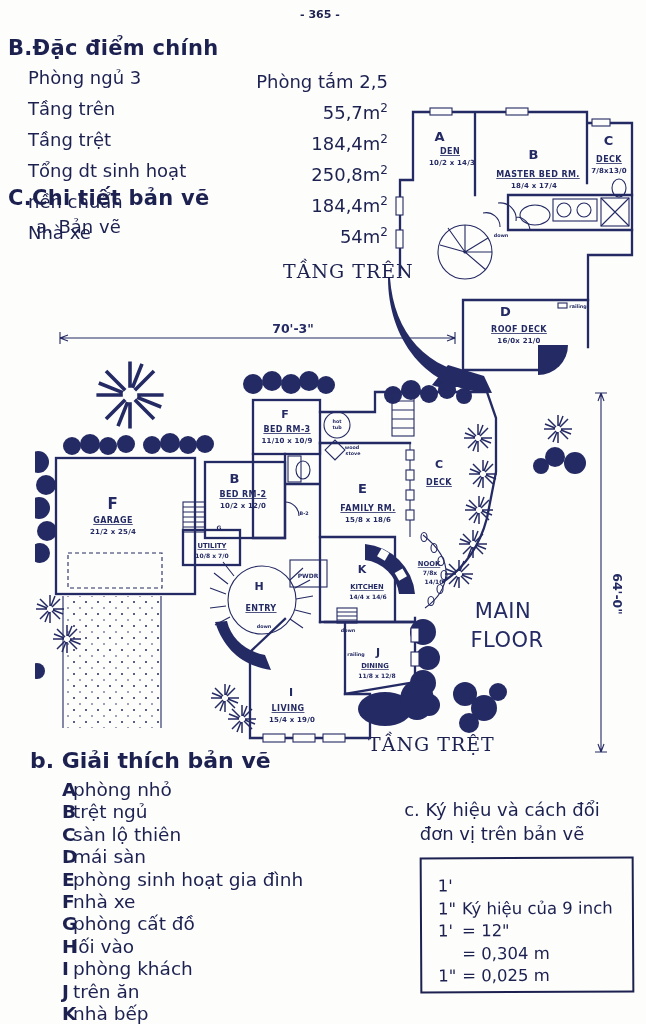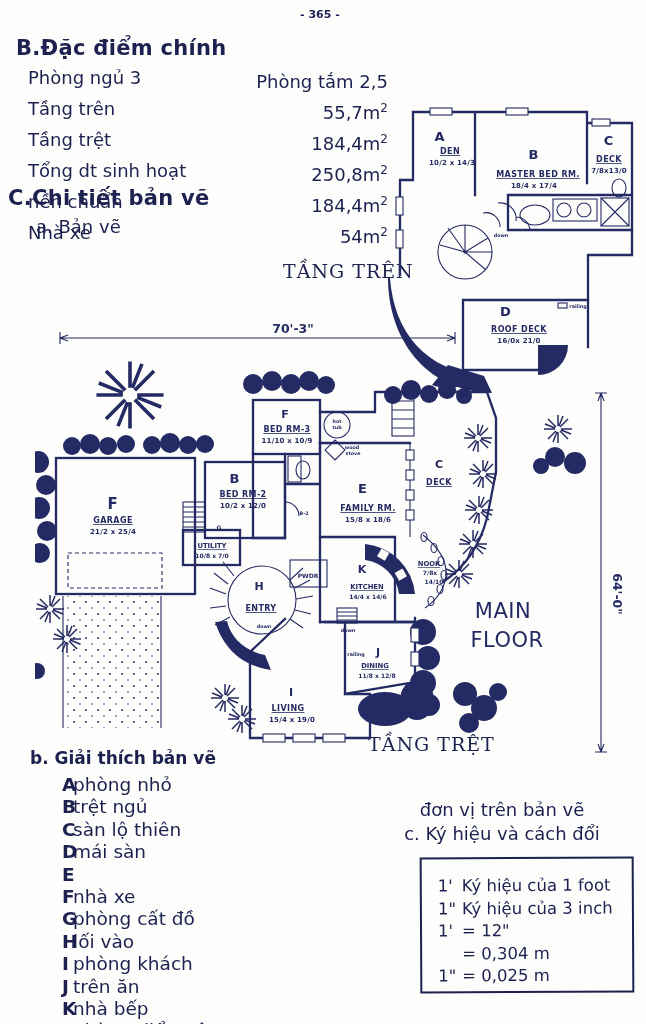--- a/index.html
+++ b/index.html
@@ -9,21 +9,21 @@
   .abs{ position:absolute; }
   .pgnum{ left:300px; top:8px; font-size:11px; font-weight:bold; }
   .h1{ font-size:21px; font-weight:bold; letter-spacing:.3px; }
   .h2{ font-size:18px; font-weight:normal; }
   .spec{ left:28px; top:64px; width:360px; }
   .spec-row{ display:flex; font-size:18px; line-height:27px;justify-content:space-between; }
   .spec-label{ width:178px; }
   .spec-val sup{ font-size:12px; }
   .floor-cap{ font-family:"DejaVu Serif",serif; font-size:19px; letter-spacing:1px; font-weight:500; }
   .legend{ left:30px; top:748px; }
-  .lg-title{ font-size:17px; font-weight:bold; margin-bottom:6px; }
+  .lg-title{ font-size:22px; font-weight:bold; margin-bottom:6px; }
   .lg-row{ display:flex; font-size:18.5px; line-height:22.4px; }
   .lg-key{ width:43px; padding-left:32px; font-weight:bold; }
   .sec-c2{ left:372px; top:798px; width:260px; text-align:center; }
   .sec-c2 .h2{ line-height:24px; }
   .convbox{ left:420px; top:857px; width:214px; height:136px;
             border:2.5px solid var(--ink2); padding:16px 0 0 16px; transform:rotate(-.3deg); }
   .conv-line{ display:flex; font-size:16.5px; line-height:22.5px; }
   .conv-pre{ width:24px; }
   svg text{ fill:var(--ink); font-family:"DejaVu Sans",sans-serif; text-anchor:middle; }
   .rl{ font-size:13px; font-weight:bold; letter-spacing:1px; }
@@ -37,21 +37,21 @@
   .bigt{ font-size:21px; letter-spacing:.5px; }
   .w{ stroke:var(--ink); stroke-width:2.3; fill:none; stroke-linecap:square; }
   .w1{ stroke:var(--ink); stroke-width:1.1; fill:none; }
   .ink{ fill:var(--ink); stroke:none; }
 </style>
 </head>
 <body>
 
 <div class="abs pgnum">- 365 -</div>
 
-<div class="abs h1" style="left:16px;top:36px">B.Đặc điểm chính</div>
+<div class="abs h1" style="left:8px;top:36px">B.Đặc điểm chính</div>
 <div class="abs spec">
   <div class="spec-row">
       <span class="spec-label">Phòng ngủ 3</span>
       <span class="spec-val"><span>Phòng tắm 2,5</span><sup></sup></span>
     </div>
   <div class="spec-row">
       <span class="spec-label">Tầng trên</span>
       <span class="spec-val"><span>55,7m</span><sup>2</sup></span>
     </div>
   <div class="spec-row">
@@ -338,20 +338,21 @@
   <div class="lg-row">
       <span class="lg-key">C</span>
       <span>sàn lộ thiên</span>
     </div>
   <div class="lg-row">
       <span class="lg-key">D</span>
       <span>mái sàn</span>
     </div>
   <div class="lg-row">
       <span class="lg-key">E</span>
+      <span>phòng sinh hoạt gia đình</span>
     </div>
   <div class="lg-row">
       <span class="lg-key">F</span>
       <span>nhà xe</span>
     </div>
   <div class="lg-row">
       <span class="lg-key">G</span>
       <span>phòng cất đồ</span>
     </div>
   <div class="lg-row">
@@ -370,31 +371,30 @@
       <span class="lg-key">K</span>
       <span>nhà bếp</span>
     </div>
   <div class="lg-row">
       <span class="lg-key">L</span>
       <span>phòng điểm tâm</span>
     </div>
 </div>
 
 <div class="abs sec-c2">
+  <div class="h2">c. Ký hiệu và cách đổi</div>
   <div class="h2">đơn vị trên bản vẽ</div>
-  <div class="h2">c. Ký hiệu và cách đổi</div>
 </div>
 <div class="abs convbox">
   <div class="conv-line">
       <span class="conv-pre">1'</span>
-      <span>Ký hiệu của 1 foot</span>
     </div>
   <div class="conv-line">
       <span class="conv-pre">1"</span>
-      <span>Ký hiệu của 3 inch</span>
+      <span>Ký hiệu của 9 inch</span>
     </div>
   <div class="conv-line">
       <span class="conv-pre">1'</span>
       <span>= 12"</span>
     </div>
   <div class="conv-line">
       <span class="conv-pre"></span>
       <span>= 0,304 m</span>
     </div>
   <div class="conv-line">

